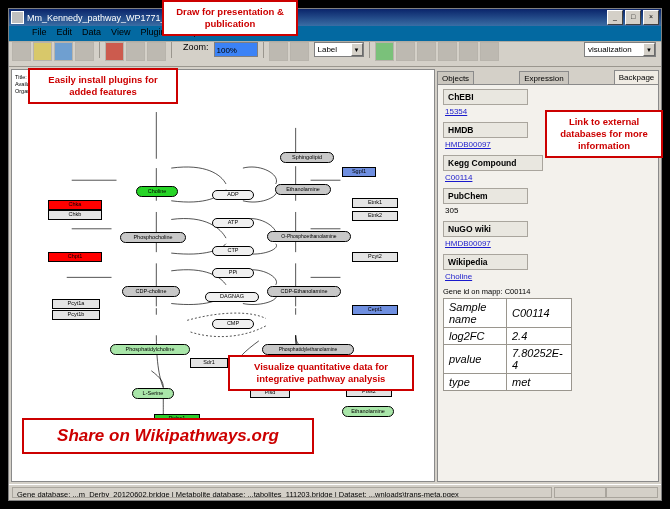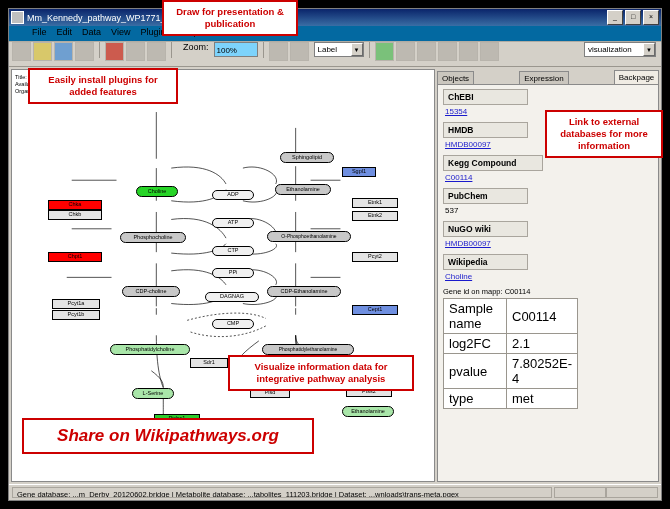--- a/index.html
+++ b/index.html
@@ -96,21 +96,21 @@
   .tool.yellow { background: #d8c86a; }
   .tool.grey { background: #bdb9b1; }
   .sep {
     width: 1px; height: 16px;
     background: #9a968e;
     margin: 0 3px;
   }
   .zoomlabel { font-size: 9px; margin: 0 3px 0 6px; }
   .zoombox {
     width: 44px; height: 15px;
-    background: #7dd3fc;
+    background: #3b82f6;
     border: 1px solid #7f7f7f;
     font-size: 8px;
     line-height: 15px;
     padding-left: 2px;
     box-sizing: border-box;
   }
   .combo {
     height: 15px;
     background: #fff;
     border: 1px solid #7f7f7f;
@@ -270,21 +270,22 @@
     font-weight: bold;
     font-size: 9px;
     margin: 4px 0 5px 0;
   }
   .gene-id {
     font-size: 7.5px;
     margin-bottom: 2px;
   }
   table.expr {
     border-collapse: collapse;
-    font-size: 13px;
+    font-size: 11px;
+    font-style: italic;
   }
   table.expr td {
     border: 1px solid #9a968e;
     padding: 2px 5px;
     background: #fff;
     height: 11px;
   }
   table.expr td.k { width: 52px; }
   table.expr td.v { width: 54px; }
   
@@ -495,38 +496,38 @@
         <div class="db-head">ChEBI</div>
         <a class="db-link" href="#">15354</a>
 
         <div class="db-head">HMDB</div>
         <a class="db-link" href="#">HMDB00097</a>
 
         <div class="db-head" style="width:100px;">Kegg Compound</div>
         <a class="db-link" href="#">C00114</a>
 
         <div class="db-head">PubChem</div>
-        <span class="db-plain">537</span>
+        <span class="db-plain">305</span>
 
         <div class="db-head">NuGO wiki</div>
         <a class="db-link" href="#">HMDB00097</a>
 
         <div class="db-head">Wikipedia</div>
         <a class="db-link" href="#">Choline</a>
 
         <div class="gene-id">Gene id on mapp: C00114</div>
         <table class="expr">
           <tbody>
               <tr>
             <td class="k">Sample name</td>
             <td class="v">C00114</td>
           </tr>
           <tr>
             <td class="k">log2FC</td>
-            <td class="v">2.1</td>
+            <td class="v">2.4</td>
           </tr>
           <tr>
             <td class="k">pvalue</td>
             <td class="v">7.80252E-4</td>
           </tr>
           <tr>
             <td class="k">type</td>
             <td class="v">met</td>
           </tr>
         </tbody>
@@ -538,14 +539,14 @@
   <div class="statusbar">
     <div class="status-cell status-main">Gene database: ...m_Derby_20120602.bridge | Metabolite database: ...tabolites_111203.bridge | Dataset: ...wnloads\trans-meta.pgex</div>
     <div class="status-cell status-small"></div>
     <div class="status-cell status-small"></div>
   </div>
 </div>
 
 <div class="callout" id="callout-draw">Draw for presentation &amp; publication</div>
 <div class="callout" id="callout-plugins">Easily install plugins for added features</div>
 <div class="callout" id="callout-link">Link  to external databases  for more information</div>
-<div class="callout" id="callout-visualize">Visualize information data  for integrative pathway analysis</div>
+<div class="callout" id="callout-visualize">Visualize quantitative data  for integrative pathway analysis</div>
 <div class="callout" id="callout-share">Share on Wikipathways.org</div>
 
 </body></html>

